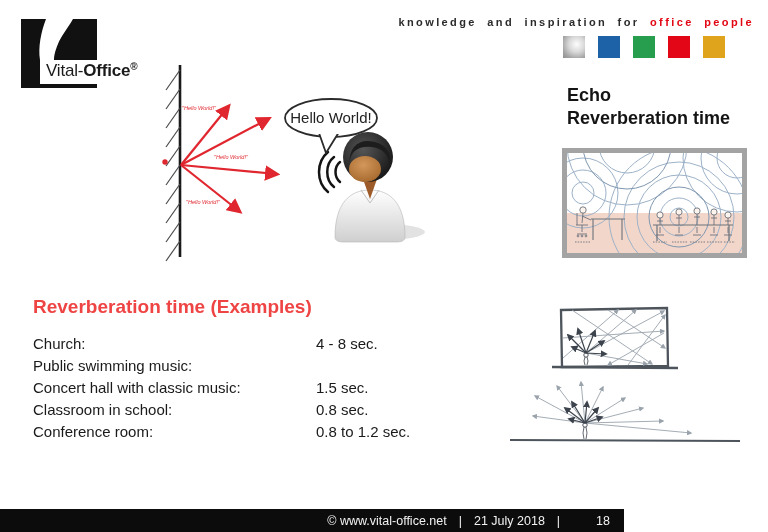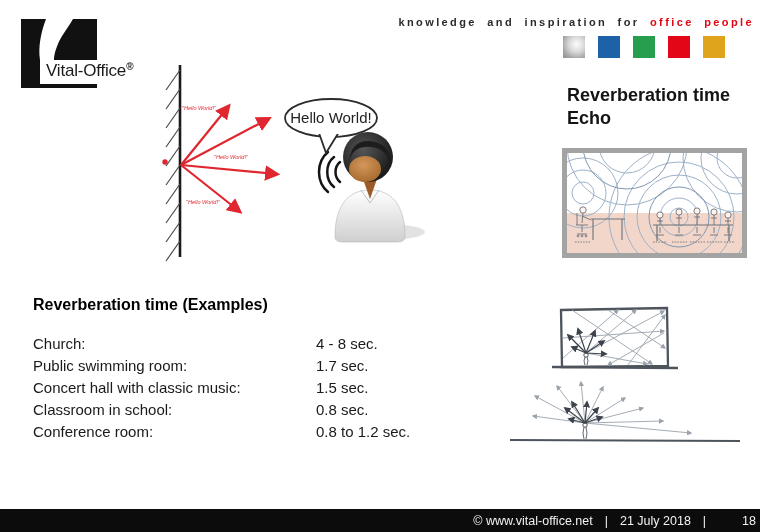--- a/index.html
+++ b/index.html
@@ -2,42 +2,42 @@
 <html><head>
 <meta charset="utf-8">
 <style>
   html,body{margin:0;padding:0;background:#888;}
   .slide{position:relative;width:768px;height:532px;background:#ffffff;overflow:hidden;
          font-family:"Liberation Sans", sans-serif;color:#1a1a1a;}
   
   .logo-box{position:absolute;left:21px;top:19px;width:76px;height:69px;}
   .logo-text{position:absolute;left:46px;top:61px;font-size:17px;white-space:nowrap;letter-spacing:-0.2px;}
   .logo-text .light{font-weight:400;}
-  .logo-text .bold{font-weight:400;}
+  .logo-text .bold{font-weight:700;}
   .logo-text sup{font-size:10px;vertical-align:6px;font-weight:700;}
   .tagline{position:absolute;right:14px;top:16px;font-size:11px;font-weight:700;
            letter-spacing:2.4px;word-spacing:5px;white-space:nowrap;color:#2b2b2b;text-align:center;}
   .tagline .red{color:#e30613;}
   .palette{position:absolute;left:563px;top:36px;display:flex;gap:13px;}
   .sq{width:22px;height:22px;}
   .sq-silver{background-image:radial-gradient(circle at 62% 38%, #fdfdfd 0%, #d9d9d9 40%, #a5a5a5 75%, #8e8e8e 100%);}
   
   .echo-title{position:absolute;left:567px;top:84px;font-size:18px;font-weight:700;line-height:23px;color:#141414;}
   
   .echo-frame{position:absolute;left:562px;top:148px;width:175px;height:100px;border:5px solid #a3a3a3;background:#fff;}
   
-  .examples-heading{position:absolute;left:33px;top:296px;font-size:16px;font-weight:700;color:#000000;}
+  .examples-heading{position:absolute;left:33px;top:296px;font-size:19px;font-weight:700;color:#ef4444;}
   .examples{position:absolute;left:33px;top:333px;font-size:15px;line-height:22px;}
   .ex-row{display:grid;grid-template-columns:283px auto;}
   .ex-row .label{font-weight:400;}
   .ex-row .value{font-weight:400;}
   
-  .footer{position:absolute;left:0;top:509px;width:760px;height:23px;background:#0c0c0c;
+  .footer{position:absolute;left:0;top:509px;width:624px;height:23px;background:#0c0c0c;
           display:flex;align-items:center;justify-content:flex-end;gap:12px;
-          padding-right:4px;box-sizing:border-box;color:#f2f2f2;font-size:12.5px;}
+          padding-right:14px;box-sizing:border-box;color:#f2f2f2;font-size:12.5px;}
   .footer .page{margin-left:24px;}
   .abs-svg{position:absolute;}
 </style>
 </head>
 <body>
 
 <div class="slide">
 
   <div class="logo-box">
     <svg width="76" height="69" viewBox="0 0 76 69">
@@ -128,22 +128,22 @@
 
     <g>
       <ellipse cx="201" cy="58" rx="46" ry="19" fill="#fff" stroke="#2b2b2b" stroke-width="1.8"></ellipse>
       <path d="M189,73 L196,93 L209,72" fill="#fff" stroke="#2b2b2b" stroke-width="1.8" stroke-linejoin="round"></path>
       <rect x="186" y="68" width="26" height="6" fill="#fff"></rect>
       <text x="201" y="63" text-anchor="middle" font-size="15" fill="#222">Hello World!</text>
     </g>
   </svg>
 
   <div class="echo-title">
+    <div>Echo</div>
     <div>Reverberation time</div>
-    <div>Echo</div>
   </div>
 
   <div class="echo-frame">
     <svg width="175" height="100" viewBox="0 0 175 100">
       <rect x="0" y="60" width="175" height="40" fill="#f3d6ca"></rect>
       <g stroke="#9db2c8" fill="none" stroke-width="1">
         <circle cx="112" cy="64" r="9"></circle>
           <circle cx="112" cy="64" r="19"></circle>
           <circle cx="112" cy="64" r="42"></circle>
         <circle cx="112" cy="64" r="55"></circle>
@@ -189,22 +189,21 @@
 
   <div class="examples-heading">Reverberation time (Examples)</div>
   <div class="examples">
 
       <div class="ex-row">
         <span class="label">Church:</span>
         <span class="value">4 - 8 sec.</span>
       </div>
 
       <div class="ex-row">
-        <span class="label">Public swimming room:</span>
-        <span class="value">1.7 sec.</span>
+        <span class="label">Public swimming music:</span>
       </div>
 
       <div class="ex-row">
         <span class="label">Concert hall with classic music:</span>
         <span class="value">1.5 sec.</span>
       </div>
 
       <div class="ex-row">
         <span class="label">Classroom in school:</span>
         <span class="value">0.8 sec.</span>

